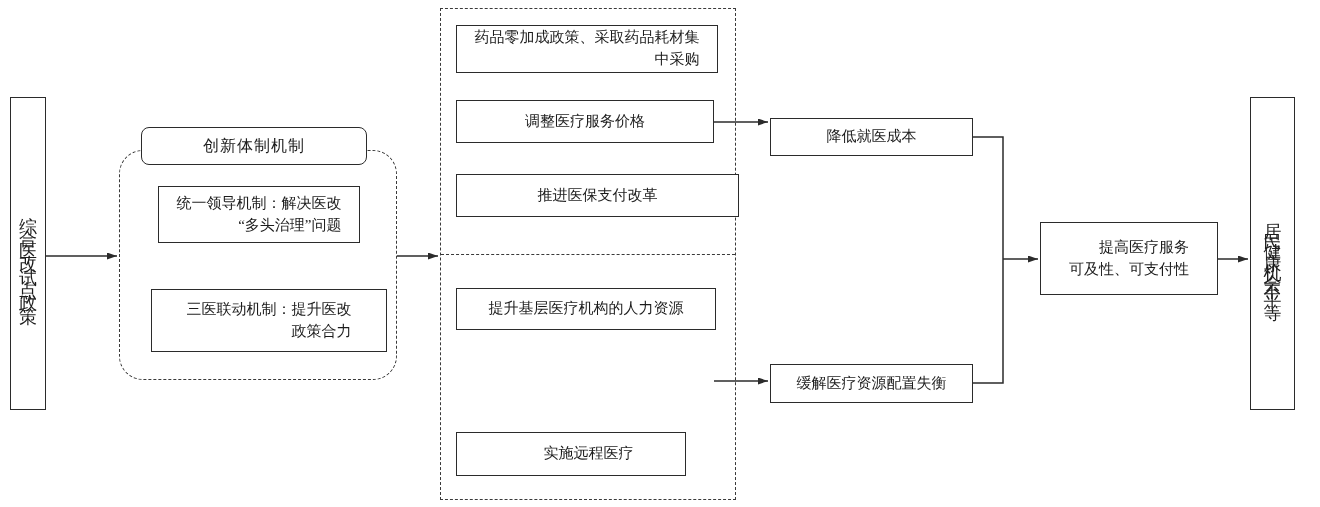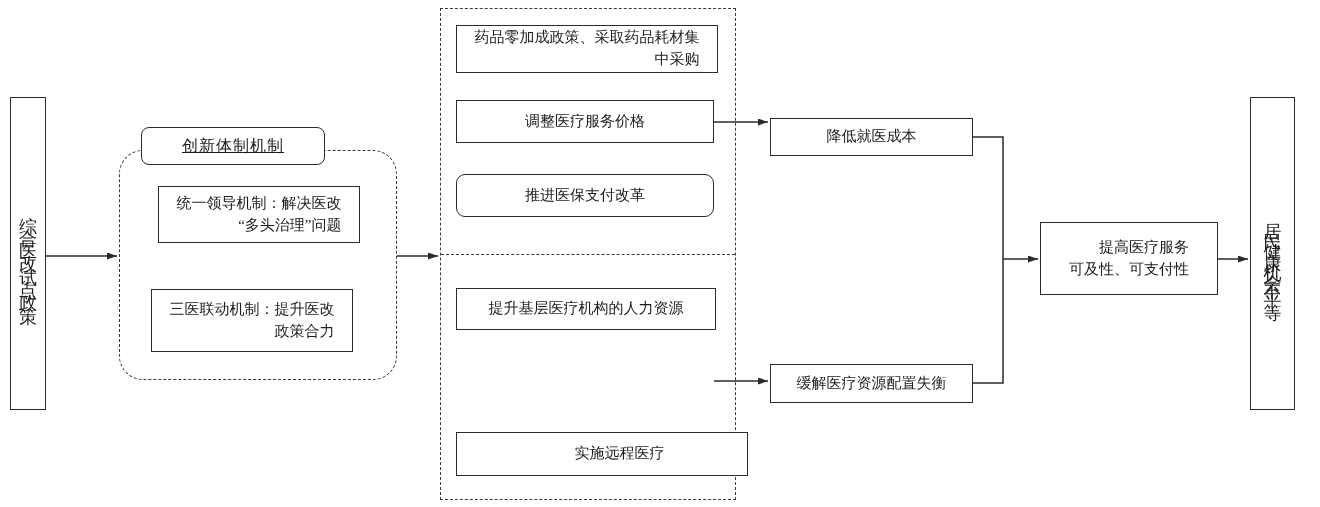--- a/index.html
+++ b/index.html
@@ -87,49 +87,49 @@
     <polyline points="973,383 1003,383 1003,259"></polyline>
     <line x1="1003" y1="259" x2="1038" y2="259" marker-end="url(#arrow)"></line>
     <line x1="1218" y1="259" x2="1248" y2="259" marker-end="url(#arrow)"></line>
   </svg>
 
   <div class="box vbox" style="left:10px; top:97px; width:36px; height:313px;">
     <span>综合医改试点政策</span>
   </div>
 
   <div class="group rounded-group" style="left:119px; top:150px; width:278px; height:230px;"></div>
-  <div class="box title-box" style="left:141px; top:127px; width:184px; height:38px;text-decoration:underline;">
+  <div class="box title-box" style="left:141px; top:127px; width:226px; height:38px;">
     <span>创新体制机制</span>
   </div>
   <div class="box" style="left:151px; top:186px; width:202px; height:57px;margin-left:7px;">
     <span>统一领导机制：解决医改
 “多头治理”问题</span>
   </div>
-  <div class="box" style="left:151px; top:289px; width:202px; height:63px;">
+  <div class="box" style="left:151px; top:289px; width:236px; height:63px;">
     <span>三医联动机制：提升医改
 政策合力</span>
   </div>
 
   <div class="group" style="left:440px; top:8px; width:296px; height:492px;">
     <div class="divider"></div>
   </div>
   <div class="box" style="left:456px; top:25px; width:262px; height:48px;">
     <span>药品零加成政策、采取药品耗材集
 中采购</span>
   </div>
   <div class="box" style="left:456px; top:100px; width:258px; height:43px;">
     <span>调整医疗服务价格</span>
   </div>
-  <div class="box" style="left:456px; top:174px; width:258px; height:43px;border-radius:9px;">
+  <div class="box" style="left:456px; top:174px; width:283px; height:43px;">
     <span>推进医保支付改革</span>
   </div>
   <div class="box" style="left:456px; top:288px; width:260px; height:42px;">
     <span>提升基层医疗机构的人力资源</span>
   </div>
-  <div class="box" style="left:456px; top:432px; width:292px; height:44px;padding-left:35px;">
+  <div class="box" style="left:456px; top:432px; width:230px; height:44px;padding-left:35px;">
     <span>实施远程医疗</span>
   </div>
 
   <div class="box" style="left:770px; top:118px; width:203px; height:38px;">
     <span>降低就医成本</span>
   </div>
   <div class="box" style="left:770px; top:364px; width:203px; height:39px;">
     <span>缓解医疗资源配置失衡</span>
   </div>
   <div class="box" style="left:1040px; top:222px; width:178px; height:73px;">

